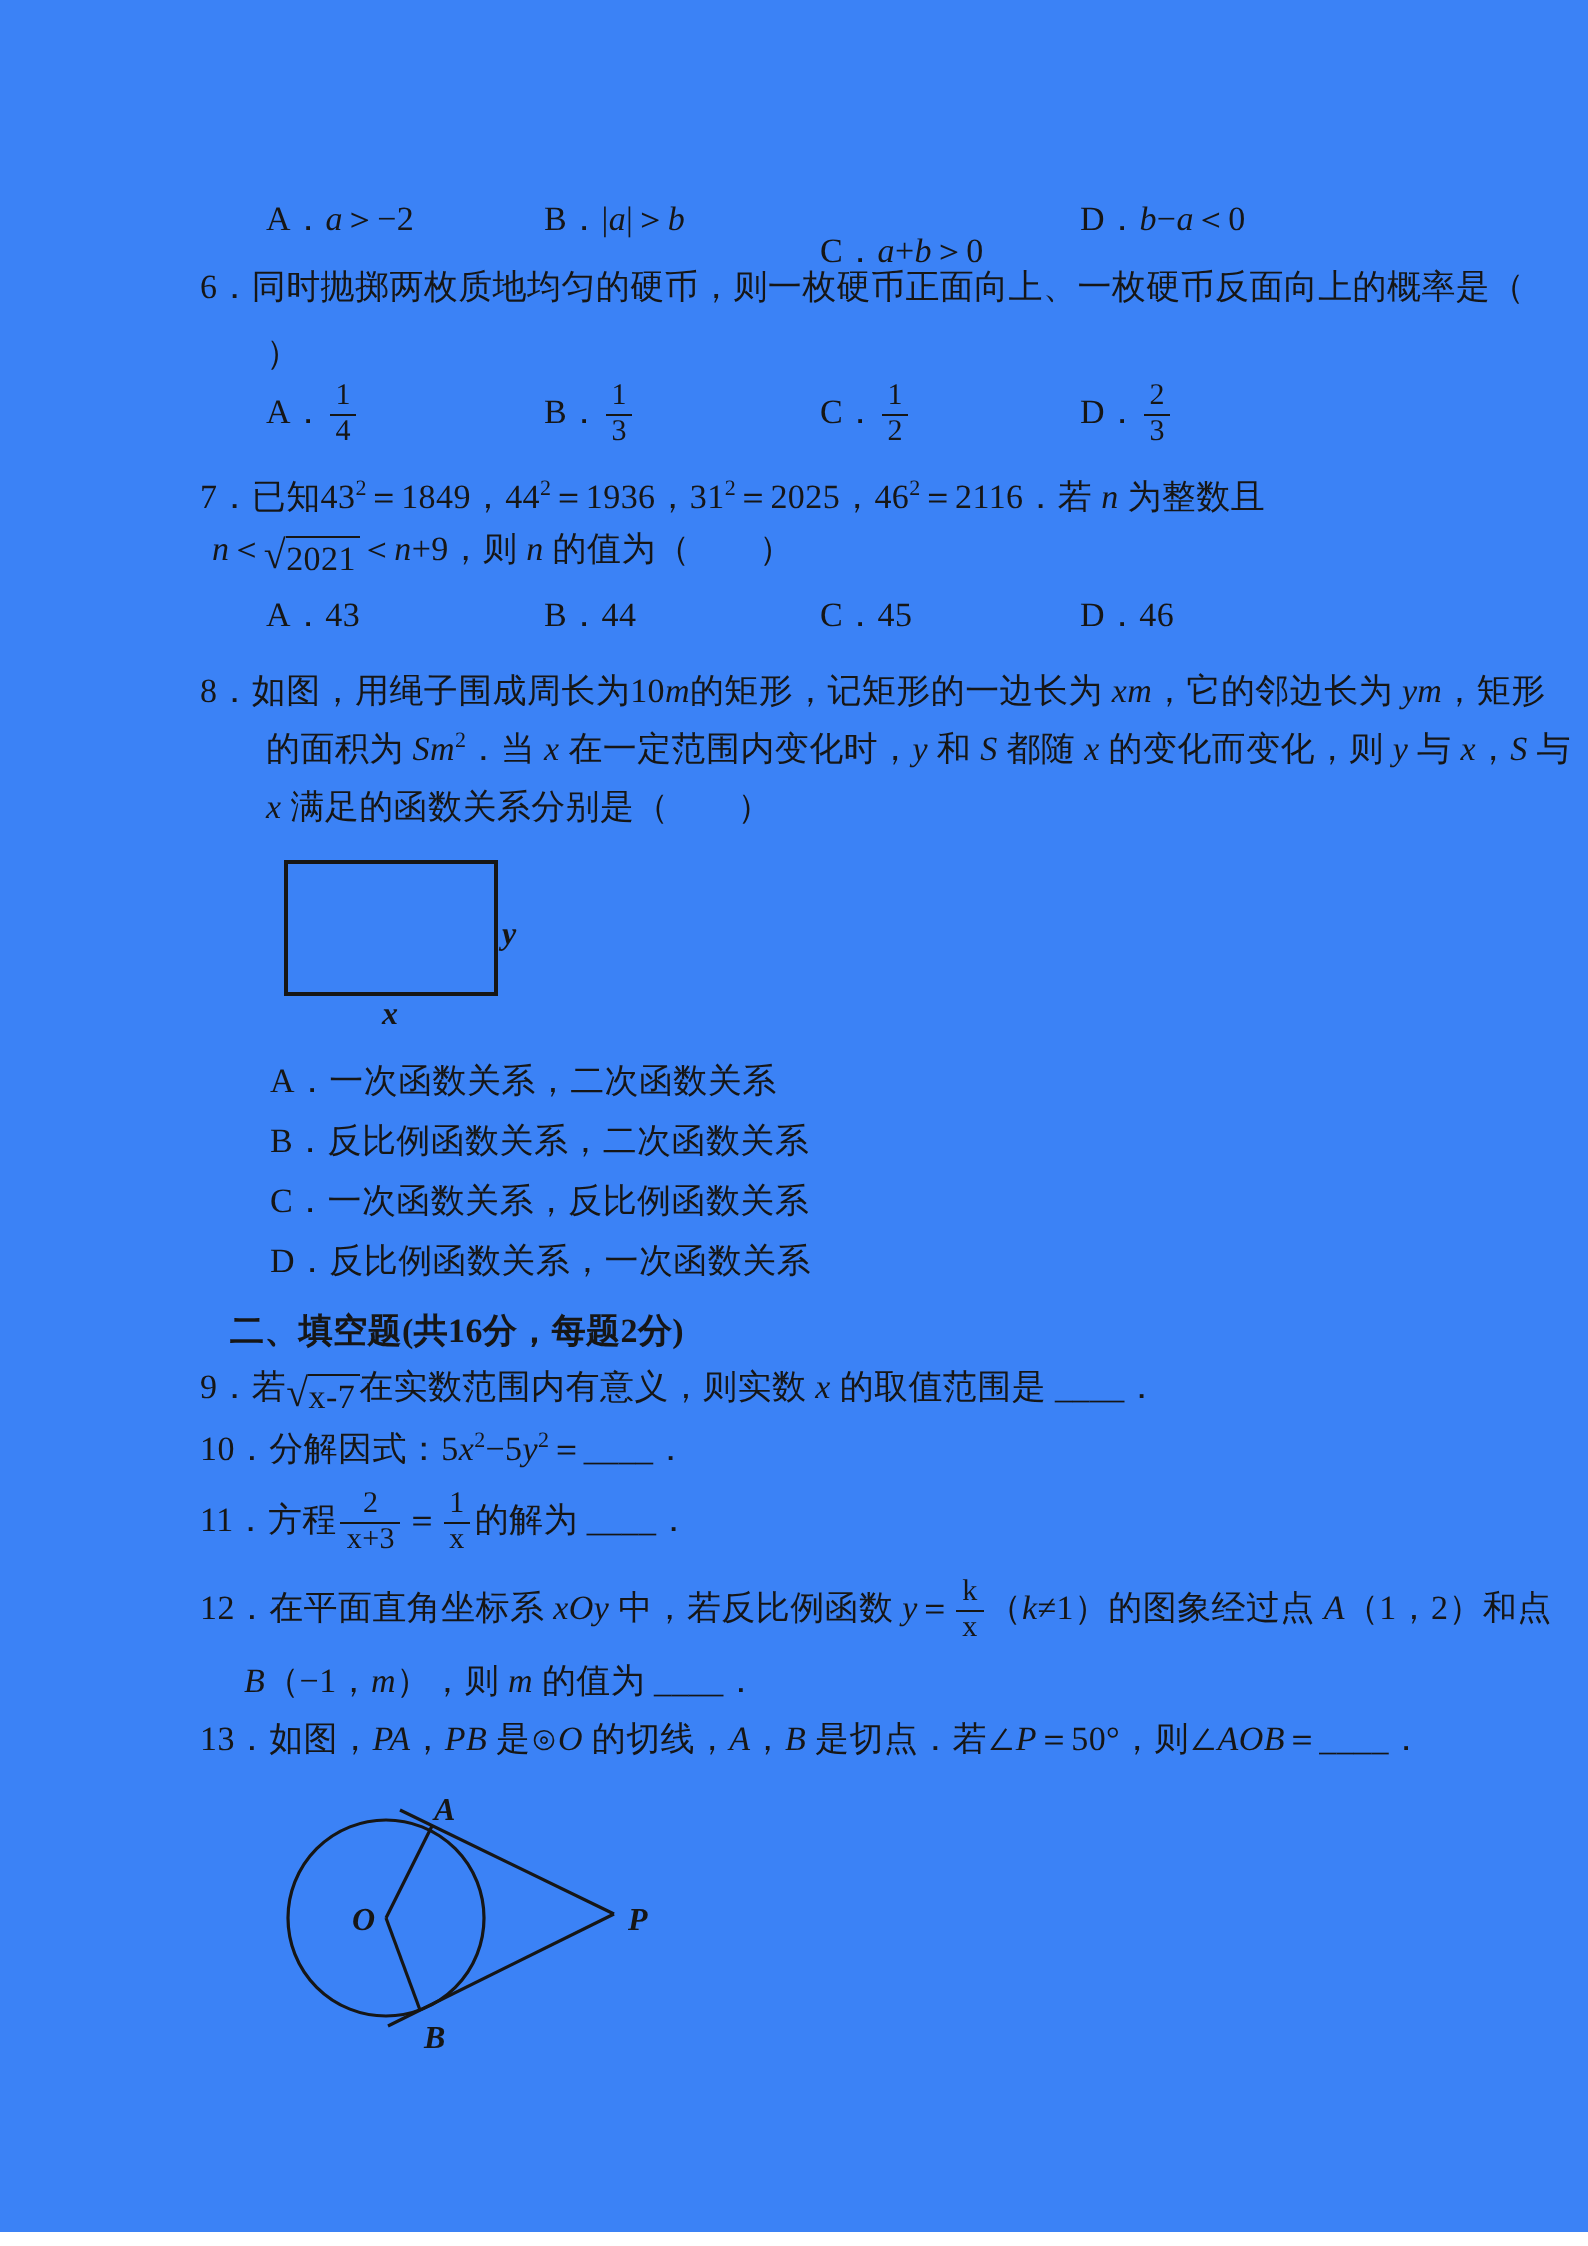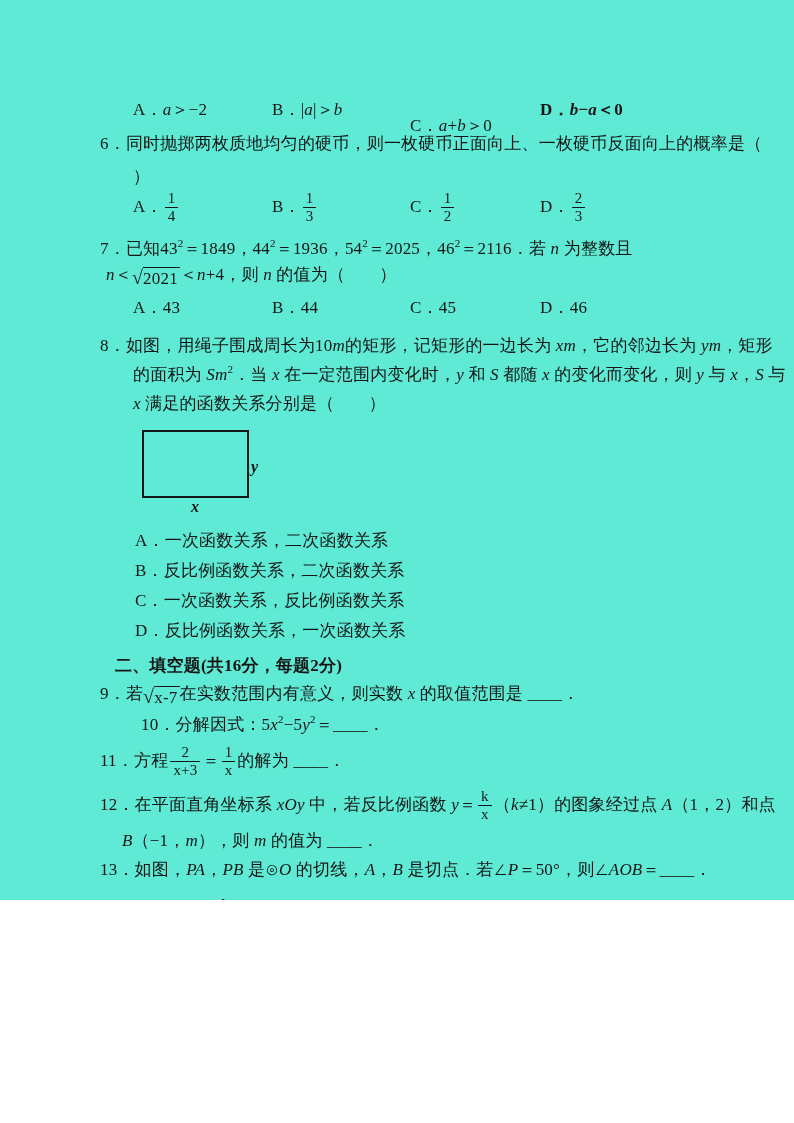--- a/index.html
+++ b/index.html
@@ -1,18 +1,18 @@
 <!DOCTYPE html>
 <html><head>
 <meta charset="utf-8">
 <style>
   html,body { margin:0; padding:0; background:#fff; }
   .page {
-    position:relative; width:794px; height:900px; margin:0 auto;
-    background:#5eead4; color:#161616;
+    position:relative; width:794px; height:1116px; margin:0 auto;
+    background:#3b82f6; color:#161616;
     font-family:"Liberation Serif", serif; font-size:17px;
     overflow:hidden;
   }
   .line { position:absolute; white-space:nowrap; line-height:20px; letter-spacing:0.2px; }
   .bold { font-weight:bold; }
   .mvar { font-style:italic; }
   sup { font-size:11px; line-height:0; }
   .frac {
     display:inline-block; text-align:center; vertical-align:middle;
     font-size:15px; line-height:1.15; margin:0 2px;
@@ -26,34 +26,34 @@
   .fig text { font-family:"Liberation Serif", serif; font-style:italic; font-weight:bold; font-size:16px; fill:#161616; }
 </style>
 </head>
 <body>
 
 <div class="page">
 
   <div class="line" style="left:133px; top:100px;"><span>A．</span><span class="mvar">a</span><span>＞−2</span></div>
   <div class="line" style="left:272px; top:100px;text-align:right;"><span>B．|</span><span class="mvar">a</span><span>|＞</span><span class="mvar">b</span></div>
   <div class="line" style="left:410px; top:116px;"><span>C．</span><span class="mvar">a</span><span>+</span><span class="mvar">b</span><span>＞0</span></div>
-  <div class="line" style="left:540px; top:100px;font-weight:bold;"><span>D．</span><span class="mvar">b</span><span>−</span><span class="mvar">a</span><span>＜0</span></div>
+  <div class="line" style="left:540px; top:100px;"><span>D．</span><span class="mvar">b</span><span>−</span><span class="mvar">a</span><span>＜0</span></div>
 
   <div class="line" style="left:100px; top:134px;"><span>6．同时抛掷两枚质地均匀的硬币，则一枚硬币正面向上、一枚硬币反面向上的概率是（</span></div>
   <div class="line" style="left:133px; top:167px;"><span>）</span></div>
   <div class="line" style="left:133px; top:190px;"><span>A．</span><span class="frac"><span class="num">1</span><span class="den">4</span></span></div>
   <div class="line" style="left:272px; top:190px;"><span>B．</span><span class="frac"><span class="num">1</span><span class="den">3</span></span></div>
   <div class="line" style="left:410px; top:190px;"><span>C．</span><span class="frac"><span class="num">1</span><span class="den">2</span></span></div>
   <div class="line" style="left:540px; top:190px;"><span>D．</span><span class="frac"><span class="num">2</span><span class="den">3</span></span></div>
 
-  <div class="line" style="left:100px; top:239px;"><span>7．已知43</span><sup>2</sup><span>＝1849，44</span><sup>2</sup><span>＝1936，54</span><sup>2</sup><span>＝2025，46</span><sup>2</sup><span>＝2116．若 </span><span class="mvar">n</span><span> 为整数且</span></div>
+  <div class="line" style="left:100px; top:239px;"><span>7．已知43</span><sup>2</sup><span>＝1849，44</span><sup>2</sup><span>＝1936，31</span><sup>2</sup><span>＝2025，46</span><sup>2</sup><span>＝2116．若 </span><span class="mvar">n</span><span> 为整数且</span></div>
   <div class="line" style="left:106px; top:265px;"><span class="mvar">n</span><span>＜</span><span class="sqrt">
         <span class="rad">√</span>
         <span class="radicand">2021</span>
-      </span><span>＜</span><span class="mvar">n</span><span>+4，则 </span><span class="mvar">n</span><span> 的值为（　　）</span></div>
+      </span><span>＜</span><span class="mvar">n</span><span>+9，则 </span><span class="mvar">n</span><span> 的值为（　　）</span></div>
   <div class="line" style="left:133px; top:298px;">A．43</div>
   <div class="line" style="left:272px; top:298px;">B．44</div>
   <div class="line" style="left:410px; top:298px;">C．45</div>
   <div class="line" style="left:540px; top:298px;">D．46</div>
 
   <div class="line" style="left:100px; top:336px;"><span>8．如图，用绳子围成周长为10</span><span class="mvar">m</span><span>的矩形，记矩形的一边长为 </span><span class="mvar">xm</span><span>，它的邻边长为 </span><span class="mvar">ym</span><span>，矩形</span></div>
   <div class="line" style="left:133px; top:365px;"><span>的面积为 </span><span class="mvar">Sm</span><sup>2</sup><span>．当 </span><span class="mvar">x</span><span> 在一定范围内变化时，</span><span class="mvar">y</span><span> 和 </span><span class="mvar">S</span><span> 都随 </span><span class="mvar">x</span><span> 的变化而变化，则 </span><span class="mvar">y</span><span> 与 </span><span class="mvar">x</span><span>，</span><span class="mvar">S</span><span> 与</span></div>
   <div class="line" style="left:133px; top:394px;"><span class="mvar">x</span><span> 满足的函数关系分别是（　　）</span></div>
 
   <svg class="fig" style="left:138px; top:426px;" width="135" height="92" viewBox="0 0 135 92">
@@ -66,21 +66,21 @@
   <div class="line" style="left:135px; top:561px;">B．反比例函数关系，二次函数关系</div>
   <div class="line" style="left:135px; top:591px;">C．一次函数关系，反比例函数关系</div>
   <div class="line" style="left:135px; top:621px;">D．反比例函数关系，一次函数关系</div>
 
   <div class="line bold" style="left:115px; top:656px;">二、填空题(共16分，每题2分)</div>
 
   <div class="line" style="left:100px; top:684px;text-align:center;"><span>9．若</span><span class="sqrt">
         <span class="rad">√</span>
         <span class="radicand">x-7</span>
       </span><span>在实数范围内有意义，则实数 </span><span class="mvar">x</span><span> 的取值范围是 ____．</span></div>
-  <div class="line" style="left:100px; top:715px;margin-left:41px;"><span>10．分解因式：5</span><span class="mvar">x</span><sup>2</sup><span>−5</span><span class="mvar">y</span><sup>2</sup><span>＝____．</span></div>
+  <div class="line" style="left:100px; top:715px;"><span>10．分解因式：5</span><span class="mvar">x</span><sup>2</sup><span>−5</span><span class="mvar">y</span><sup>2</sup><span>＝____．</span></div>
   <div class="line" style="left:100px; top:744px;"><span>11．方程</span><span class="frac"><span class="num">2</span><span class="den">x+3</span></span><span>＝</span><span class="frac"><span class="num">1</span><span class="den">x</span></span><span>的解为 ____．</span></div>
   <div class="line" style="left:100px; top:788px;"><span>12．在平面直角坐标系 </span><span class="mvar">xOy</span><span> 中，若反比例函数 </span><span class="mvar">y</span><span>＝</span><span class="frac"><span class="num">k</span><span class="den">x</span></span><span>（</span><span class="mvar">k</span><span>≠1）的图象经过点 </span><span class="mvar">A</span><span>（1，2）和点</span></div>
   <div class="line" style="left:122px; top:831px;text-align:center;"><span class="mvar">B</span><span>（−1，</span><span class="mvar">m</span><span>），则 </span><span class="mvar">m</span><span> 的值为 ____．</span></div>
   <div class="line" style="left:100px; top:860px;"><span>13．如图，</span><span class="mvar">PA</span><span>，</span><span class="mvar">PB</span><span> 是⊙</span><span class="mvar">O</span><span> 的切线，</span><span class="mvar">A</span><span>，</span><span class="mvar">B</span><span> 是切点．若∠</span><span class="mvar">P</span><span>＝50°，则∠</span><span class="mvar">AOB</span><span>＝____．</span></div>
 
   <svg class="fig" style="left:130px; top:892px;" width="210" height="140" viewBox="0 0 210 140">
     <circle cx="63" cy="67" r="49" fill="none" stroke="#161616" stroke-width="1.6"></circle>
     <line x1="177" y1="65" x2="70" y2="13" stroke="#161616" stroke-width="1.6"></line>
     <line x1="177" y1="65" x2="64" y2="121" stroke="#161616" stroke-width="1.6"></line>
     <line x1="63" y1="67" x2="86" y2="21" stroke="#161616" stroke-width="1.6"></line>

